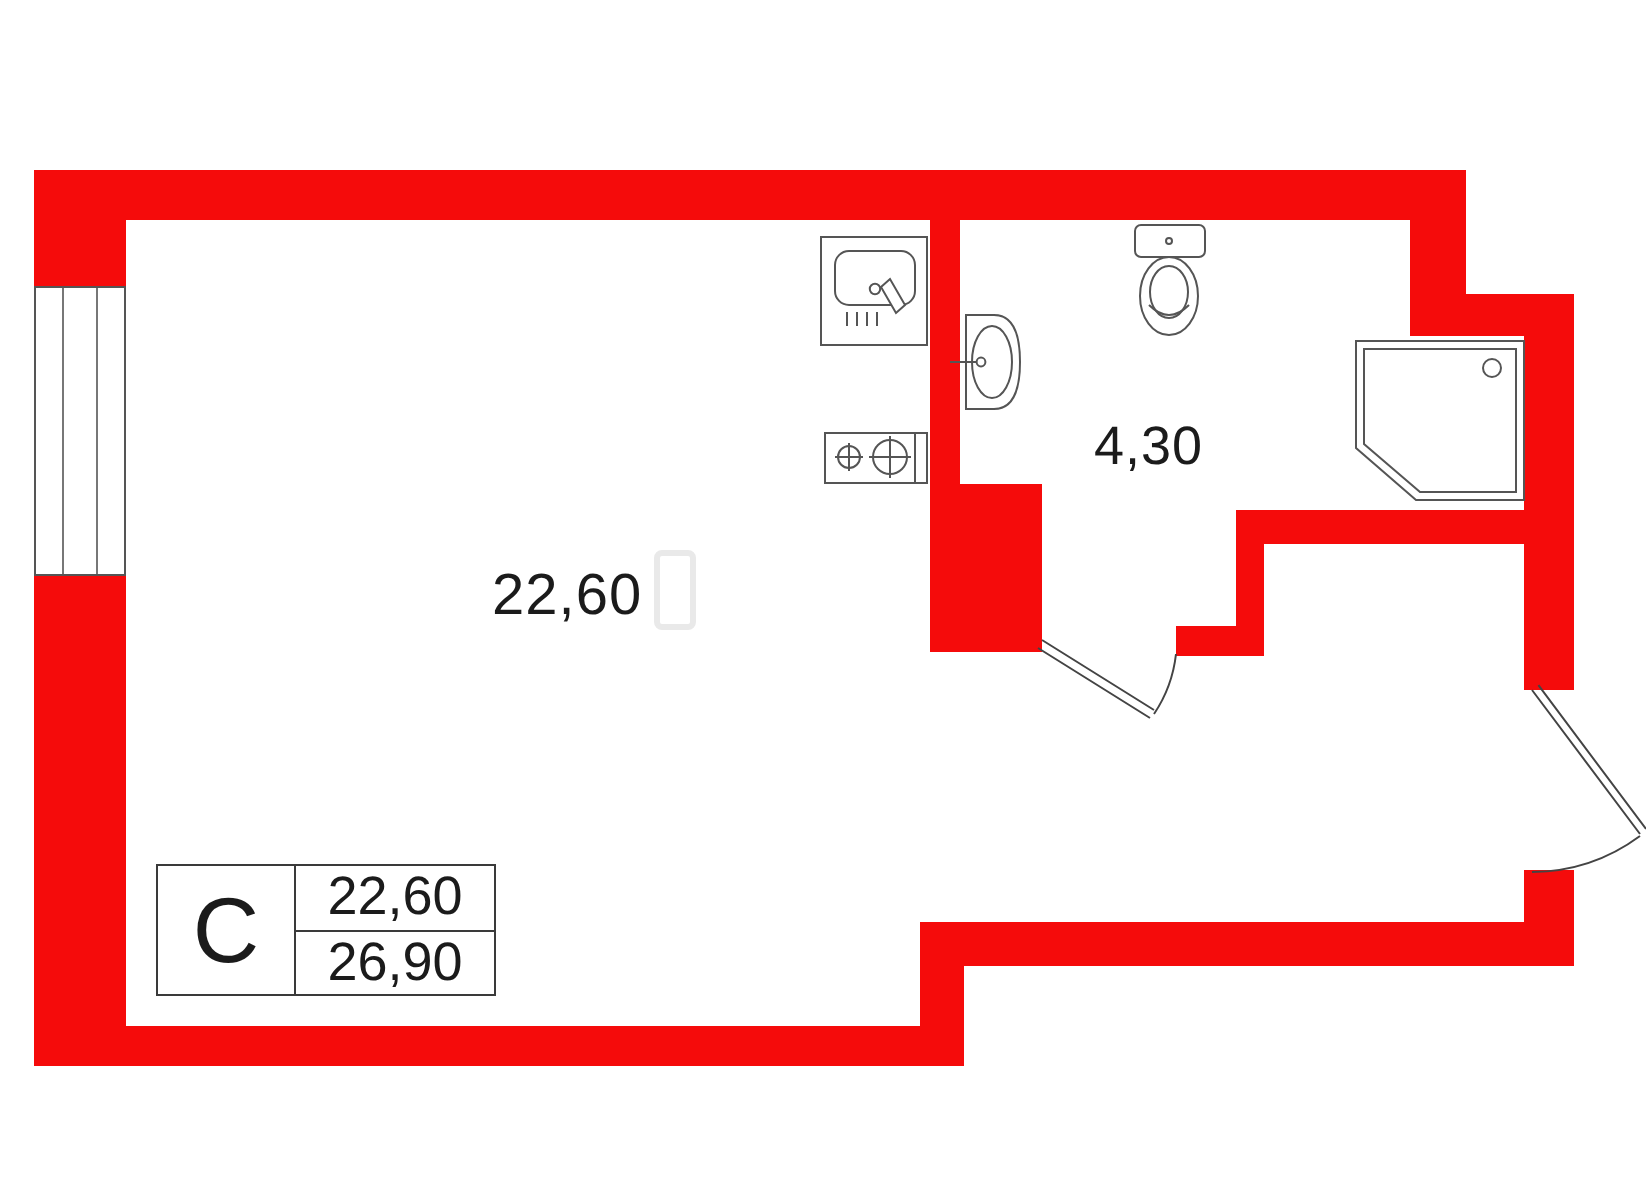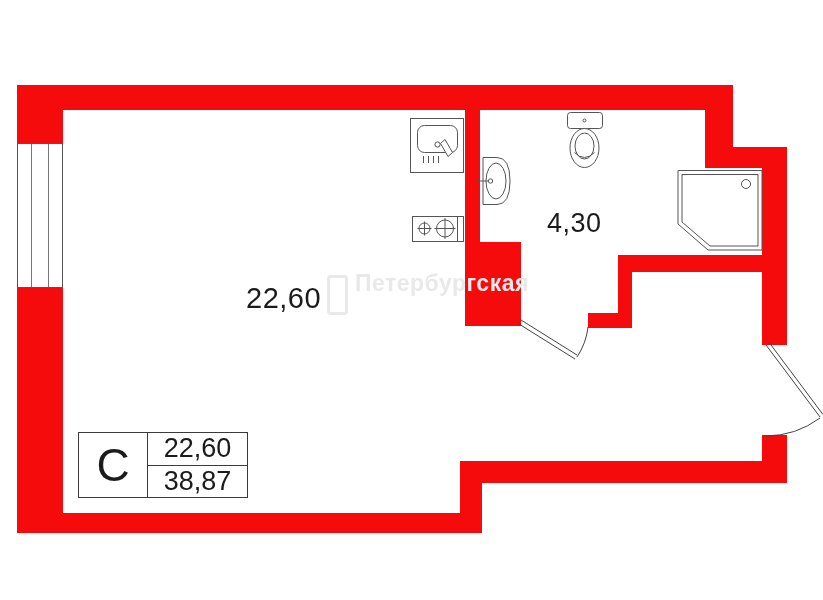--- a/index.html
+++ b/index.html
@@ -119,24 +119,23 @@
     </g>
   </svg>
 
   <div class="room-label" id="label-main">22,60</div>
   <div class="room-label" id="label-bath">4,30</div>
 
   <div id="legend">
     <div class="type-cell">С</div>
     <div class="vals">
       <div class="living">22,60</div>
-      <div class="total">38,87</div>
+      <div class="total">26,90</div>
     </div>
   </div>
 
   <div id="watermark">
     <div class="wm-logo"></div>
     <div class="wm-text">
-      <div>Петербургская</div>
     </div>
   </div>
 
 </div>
 
 </body></html>

